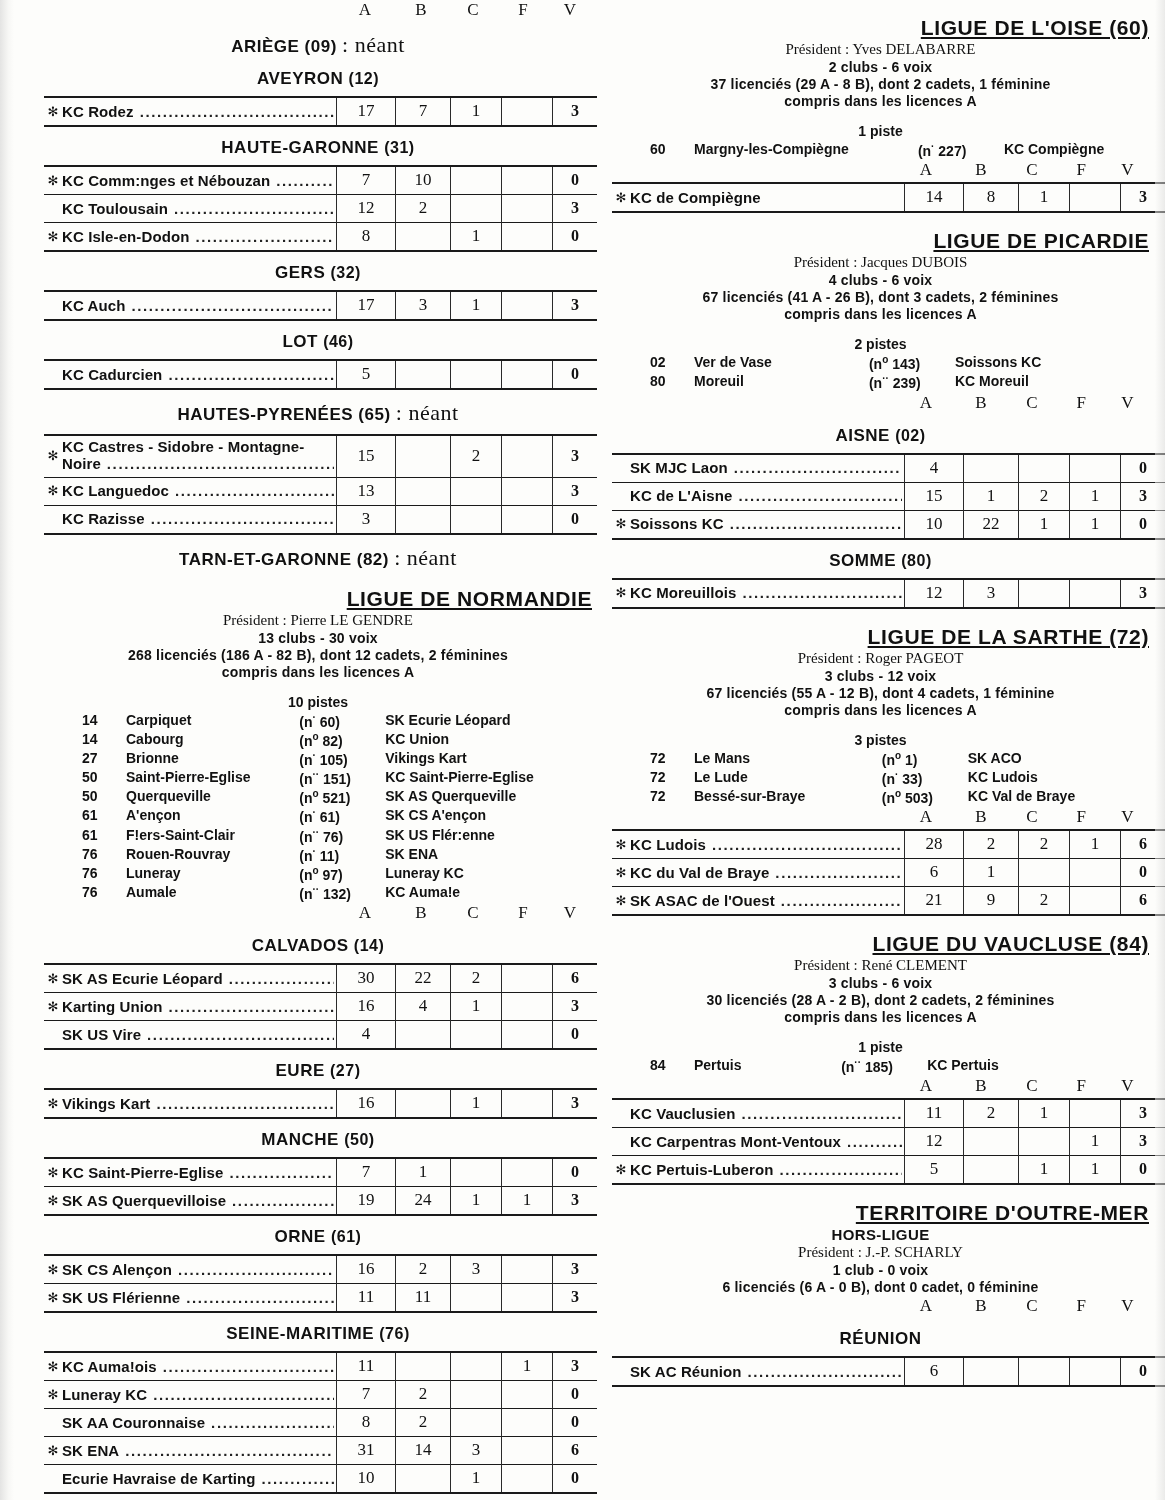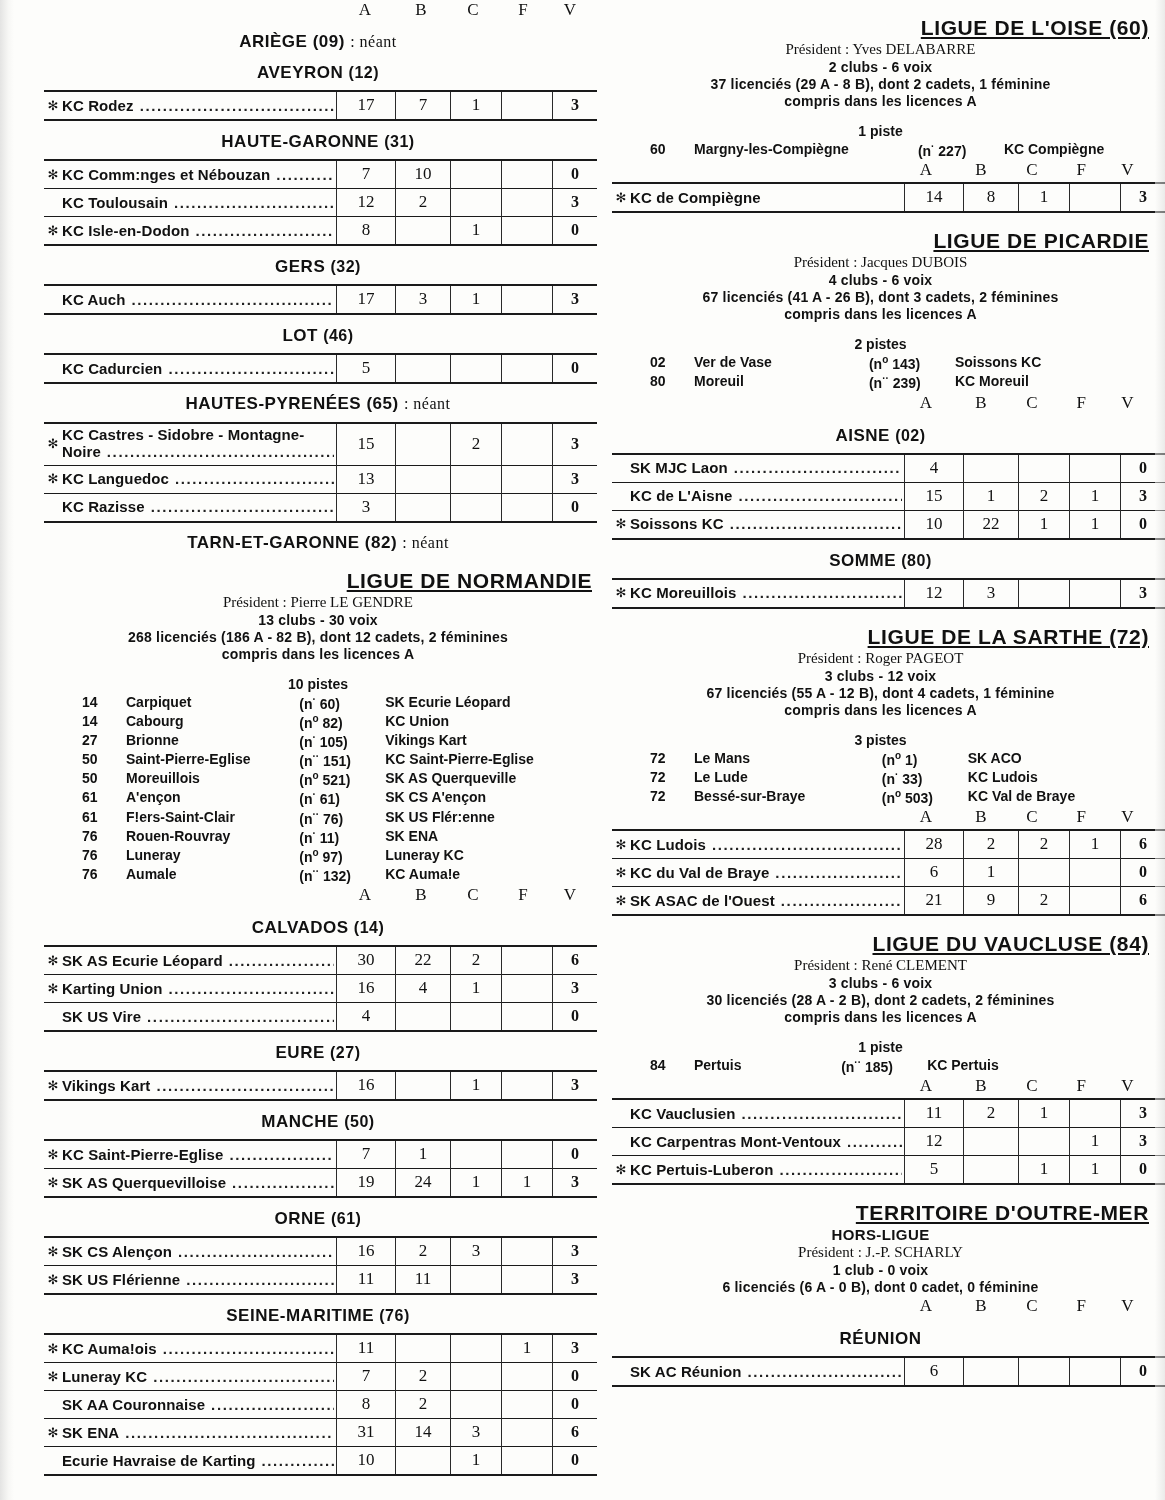--- a/index.html
+++ b/index.html
@@ -56,21 +56,21 @@
   .dept-title{
     text-align:center;font-weight:bold;font-size:17px;letter-spacing:.5px;
     margin:11px 0 7px 0;
   }
   .dept-title .num{font-size:16px;}
   .dept-neant{
     text-align:center;font-weight:bold;font-size:17px;letter-spacing:.5px;
     margin:10px 0 8px 0;
   }
   .dept-neant .neant{
-    font-weight:normal;font-family:"Liberation Serif",serif;font-size:16px;
+    font-weight:normal;font-family:"Liberation Serif",serif;font-size:22px;
   }
 
   
   .pistes{width:100%;border-collapse:collapse;font-size:14px;font-weight:bold;}
   .pistes td{padding:0 0 1px 0;vertical-align:top;line-height:1.18;}
   .pistes .p-dep{width:44px;text-align:left;padding-left:38px;}
   .pistes .p-town{width:auto;}
   .pistes .p-no{width:86px;text-align:left;white-space:nowrap;}
   .pistes .p-club{white-space:nowrap;}
   .sup{font-size:10px;vertical-align:super;}
@@ -350,21 +350,21 @@
               <td class="p-club">Vikings  Kart</td>
             </tr>
             <tr>
               <td class="p-dep">50</td>
               <td class="p-town">Saint-Pierre-Eglise</td>
               <td class="p-no">(n<span class="sup">··</span> 151)</td>
               <td class="p-club">KC  Saint-Pierre-Eglise</td>
             </tr>
             <tr>
               <td class="p-dep">50</td>
-              <td class="p-town">Moreuillois</td>
+              <td class="p-town">Querqueville</td>
               <td class="p-no">(n<span class="sup">o</span> 521)</td>
               <td class="p-club">SK  AS  Querqueville</td>
             </tr>
             <tr>
               <td class="p-dep">61</td>
               <td class="p-town">A'ençon</td>
               <td class="p-no">(n<span class="sup">·</span> 61)</td>
               <td class="p-club">SK  CS  A'ençon</td>
             </tr>
             <tr>

